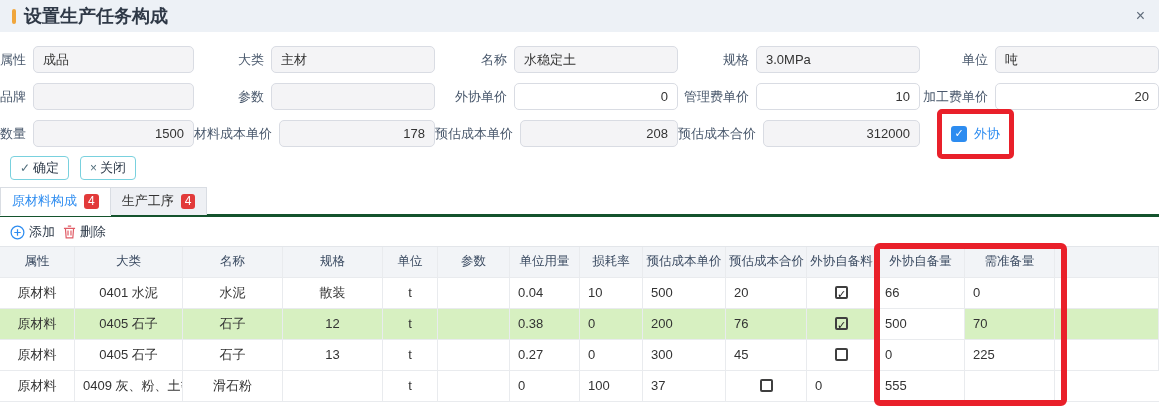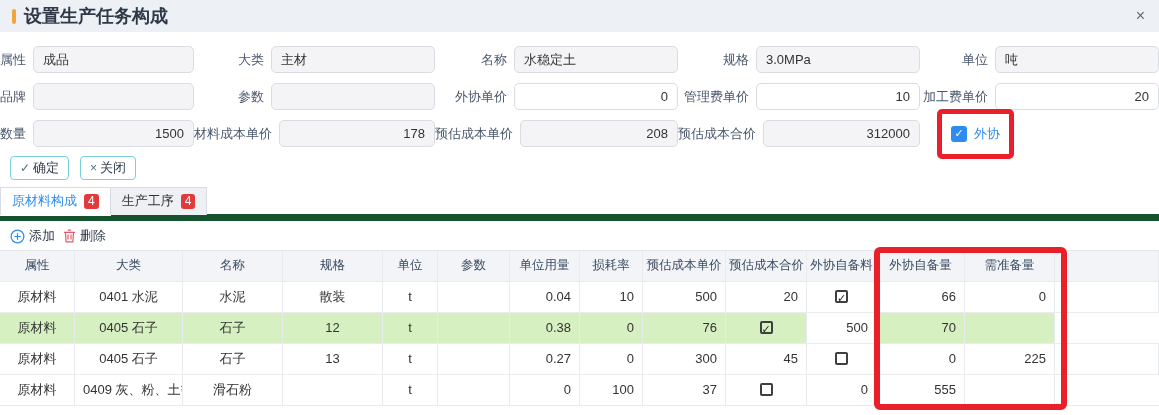--- a/index.html
+++ b/index.html
@@ -26,40 +26,40 @@
     border:5px solid #e9202a; border-radius:5px; padding:11px 9px; display:flex; align-items:center; gap:7px; background:#fff; z-index:5; }
   .checkbox-blue { width:16px; height:16px; background:#2d8cf0; border-radius:3px; color:#fff; font-size:11px;
     display:flex; align-items:center; justify-content:center; cursor:pointer; }
   .checkbox-label { font-size:13px; color:#2d8cf0; white-space:nowrap; }
   
   .actions { display:flex; gap:11px; padding-left:10px; margin-top:8px; }
   .btn { display:inline-flex; align-items:center; gap:3px; border:1px solid #79d1de; border-radius:4px;
     background:#fff; padding:3px 9px; font-size:13px; color:#2f3b4a; cursor:pointer; height:24px; }
   .btn-icon { color:#54707e; font-size:12px; }
   
-  .tabs { display:flex; margin-top:7px; border-bottom:7px solid #14532d; align-items:flex-end; }
+  .tabs { display:flex; margin-top:7px; border-bottom:3px solid #14532d; align-items:flex-end; }
   .tab { display:flex; align-items:center; gap:7px; padding:4px 11px 5px; font-size:13px; cursor:pointer;
     border:1px solid #d9dde3; border-bottom:none; margin-bottom:-1px; background:#eef0f4; color:#333; }
   .tab.active { background:#fff; color:#2d8cf0; box-shadow:0 1px 0 #fff; }
   .tab + .tab { border-left:none; }
   .badge { background:#e23a3a; color:#fff; font-size:12px; min-width:10px; text-align:center;
     padding:1px 4px; border-radius:3px; line-height:13px; }
   
   .toolbar { display:flex; align-items:flex-end; gap:8px; padding:6px 10px 5px; }
   .tool { display:flex; align-items:center; gap:4px; font-size:13px; color:#2f3b4a; cursor:pointer; }
   
   .table-wrap { position:relative; }
   .tr { display:grid; grid-template-columns:75px 108px 100px 100px 55px 72px 70px 63px 83px 81px 70px 88px 90px 1fr;
     border-bottom:1px solid #e9ebee; background:#fff; }
   .tr.head { border-top:1px solid #e3e6ea; }
   .th, .td { height:30px; line-height:29px; padding:0 8px; font-size:13px; border-right:1px solid #e9ebee;
     overflow:hidden; white-space:nowrap; }
   .th { background:#f2f4f7; color:#3a4a61; text-align:center; font-size:12.5px; padding:0 3px; }
   .td { color:#333; }
-  .al-l { text-align:center; } .al-c { text-align:center; } .al-r { text-align:right; }
+  .al-l { text-align:center; } .al-c { text-align:center; } .al-r { }
   .tr.hl .td { background:#d7f0c1; }
   .td.edit { background:#fff !important; }
   .cb { display:inline-block; width:13px; height:13px; border:2px solid #3f3f3f; border-radius:2px;
     line-height:12px; font-size:11px; font-weight:bold; color:#1e1e1e; text-align:center; vertical-align:middle; margin-top:-3px; cursor:pointer; }
   .red-box-table { position:absolute; left:874px; top:-3px; width:193px; height:163px;
     border:6px solid #e9202a; border-radius:6px; pointer-events:none; z-index:5; }
 </style>
 </head>
 <body>
 
@@ -214,20 +214,21 @@
       </div>
       <div class="tr hl">
         <div class="td al-l">原材料</div>
         <div class="td al-l">0405 石子</div>
         <div class="td al-l">石子</div>
         <div class="td al-c">12</div>
         <div class="td al-c">t</div>
         <div class="td al-l"></div>
         <div class="td al-r">0.38</div>
         <div class="td al-r">0</div>
+        <div class="td al-r">200</div>
         <div class="td al-r">76</div>
         <div class="td al-c"><span class="cb">✓</span></div>
         <div class="td al-r edit">500</div>
         <div class="td al-r">70</div>
         <div class="td"></div>
       </div>
       <div class="tr">
         <div class="td al-l">原材料</div>
         <div class="td al-l">0405 石子</div>
         <div class="td al-l">石子</div>

